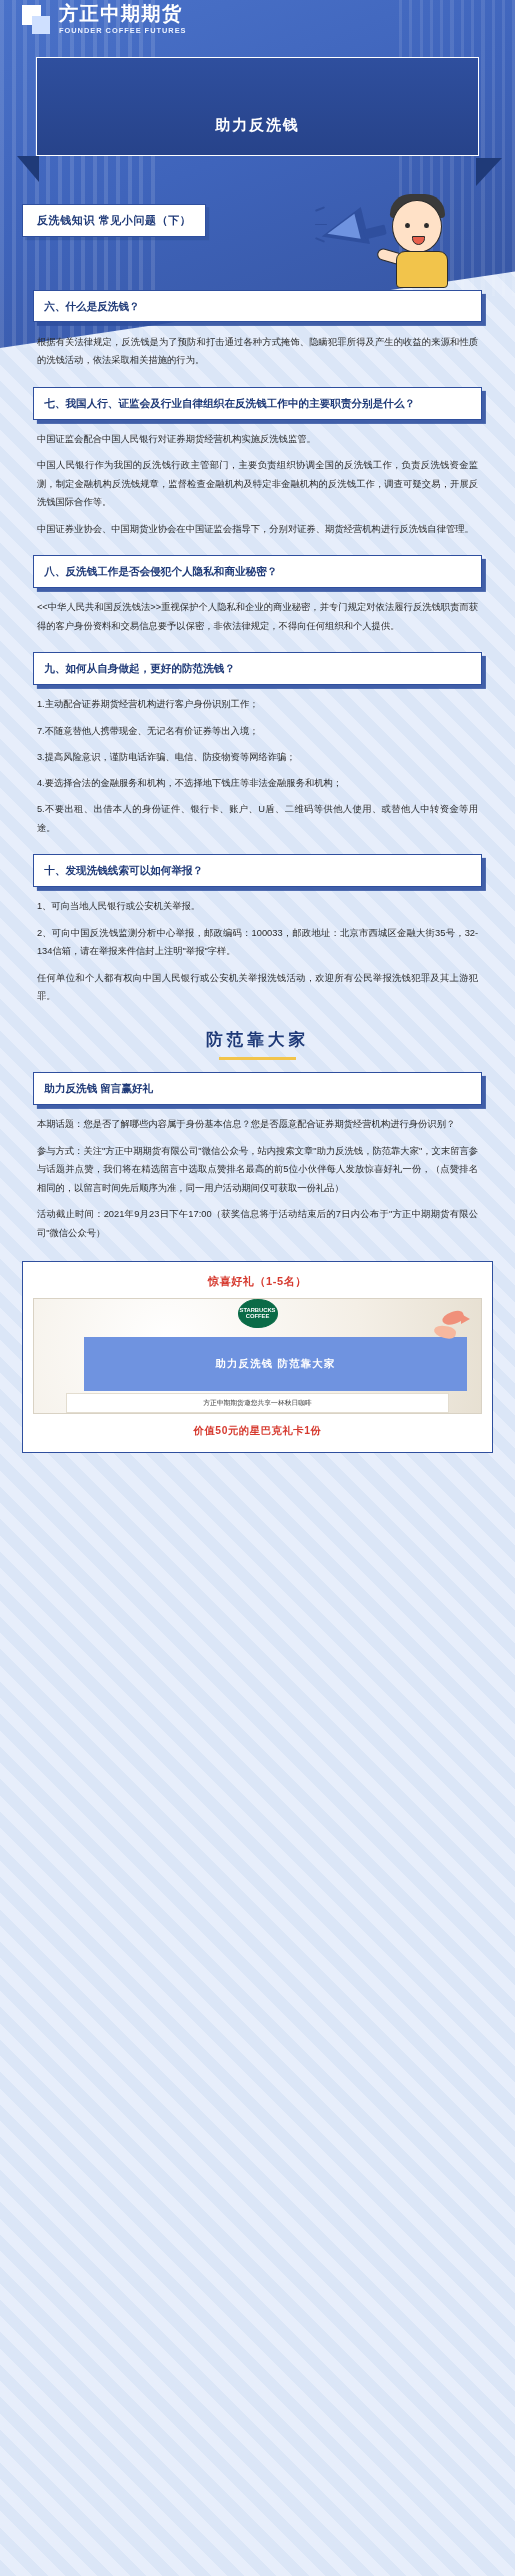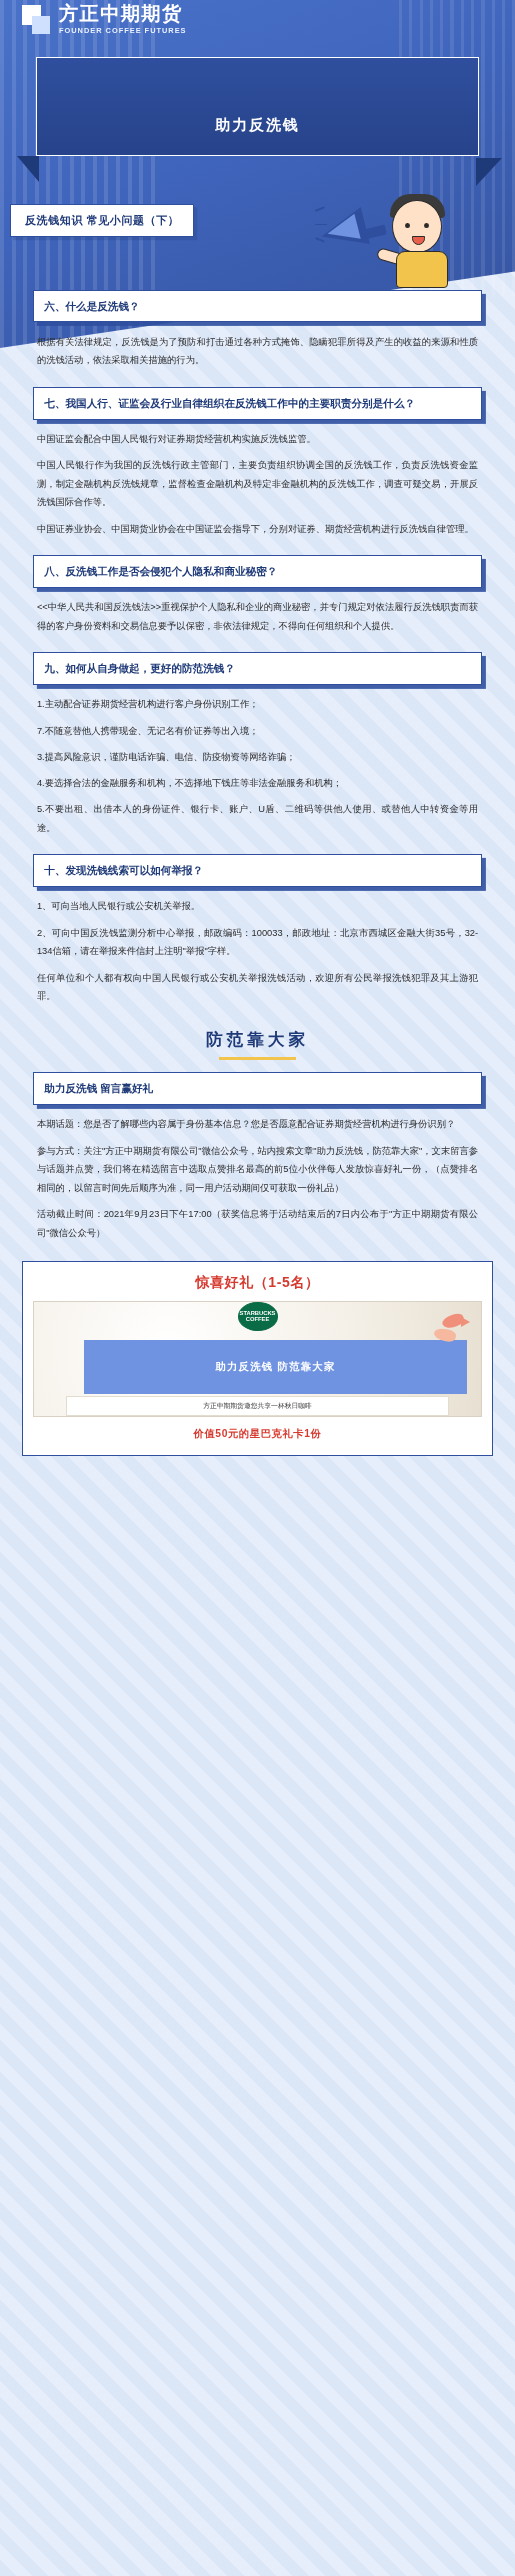--- a/index.html
+++ b/index.html
@@ -86,21 +86,21 @@
     border-right:22px solid #1f3a78;
     border-bottom:26px solid transparent;
   }
 
   
   .sub-area{
     position:relative; z-index:3;
     margin-top:37px; height:97px;
   }
   .sub-bar{
-    position:absolute; left:10px; top:11.6px;
+    position:absolute; left:22px; top:11.6px;
     background:#ffffff;
     border:1.3px solid #2f4f9e;
     padding:7.7px 14px;
     font-size:11px; font-weight:bold; color:#1f3a78;
     letter-spacing:0.6px;
     box-shadow: 3.2px 3.2px 0 rgba(31,58,120,0.25);
   }
   .mega{
     position:absolute; right:26px; top:-9px; width:174px; height:109px;
   }
@@ -194,21 +194,21 @@
   
   .prize-card{
     position:relative; z-index:3;
     margin: 19.3px 22px 0 22px;
     background:#ffffff;
     border:1.3px solid #2f4f9e;
     padding: 11.6px 10.3px 14px 10.3px;
     text-align:center;
   }
   .prize-title{
-    color:#d63a2f; font-size:14px; font-weight:bold; letter-spacing:0.6px; margin-bottom:9px;
+    color:#d63a2f; font-size:11px; font-weight:bold; letter-spacing:0.6px; margin-bottom:9px;
   }
   .prize-img{
     position:relative;
     width:100%; height:116px;
     background: radial-gradient(circle at 30% 40%, #ffffff 0%, #f4efe6 60%, #e7e0d2 100%);
     border:0.6px solid #d9d2c4;
     overflow:hidden;
     display:flex; align-items:center; justify-content:center; flex-direction:column;
   }
   .sb-logo{

